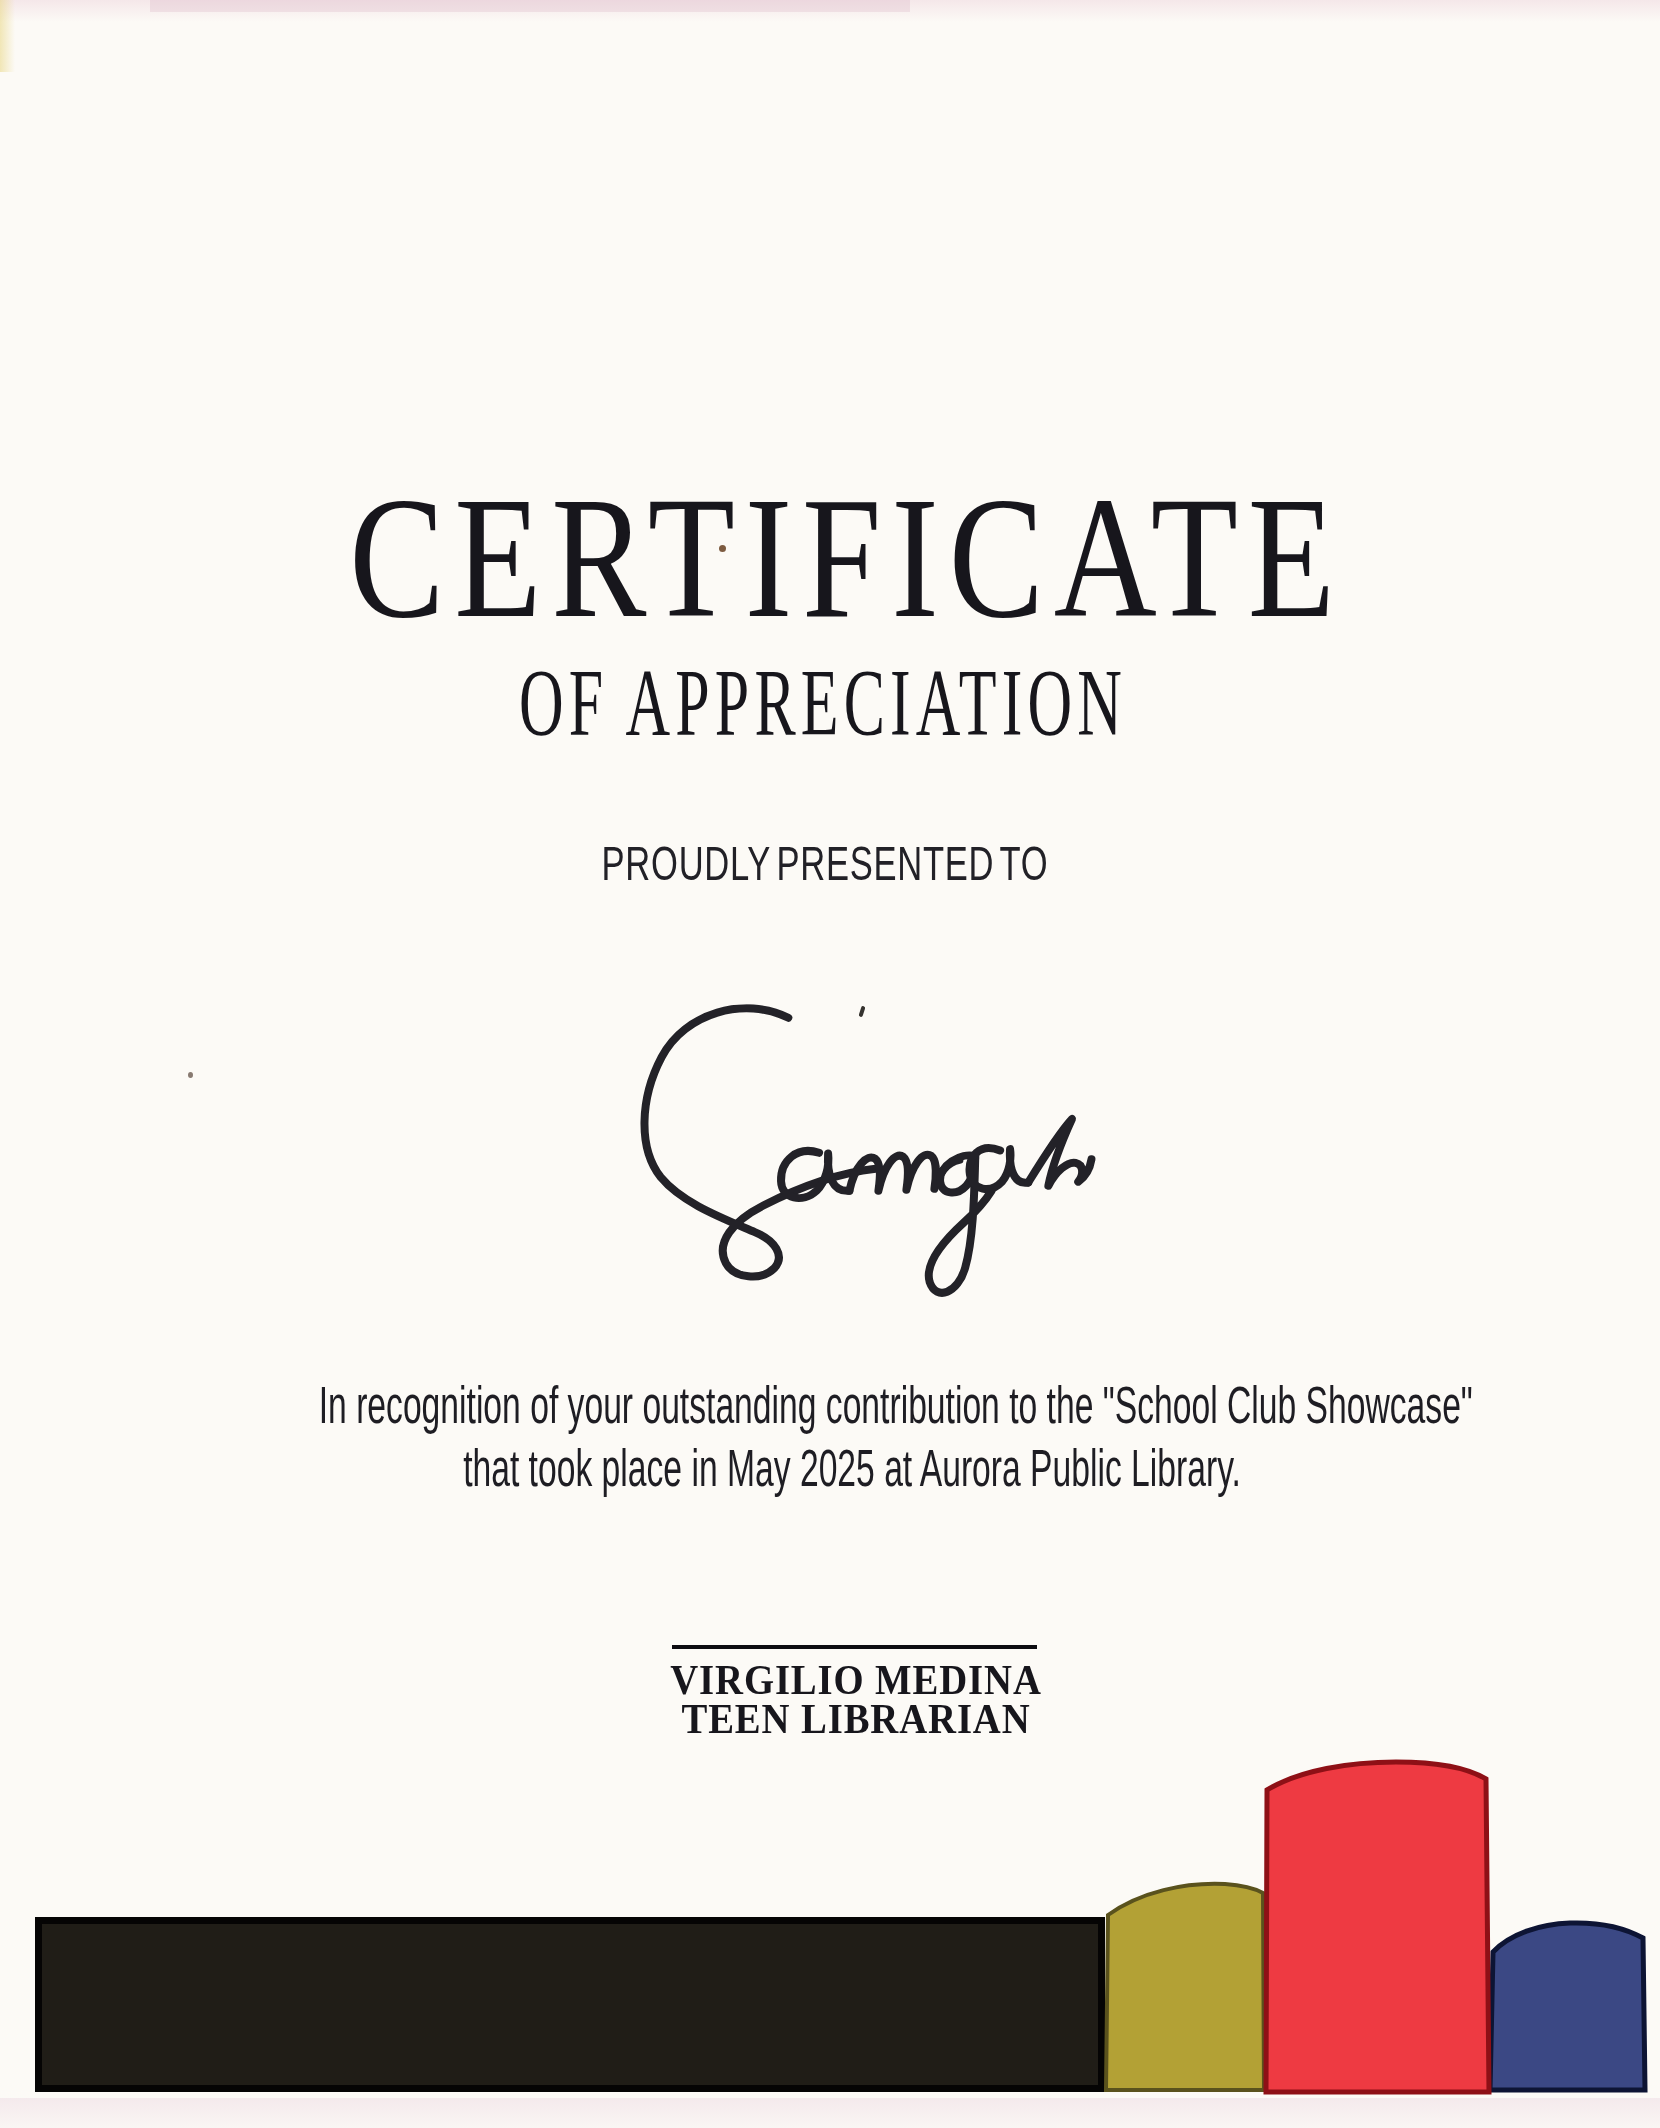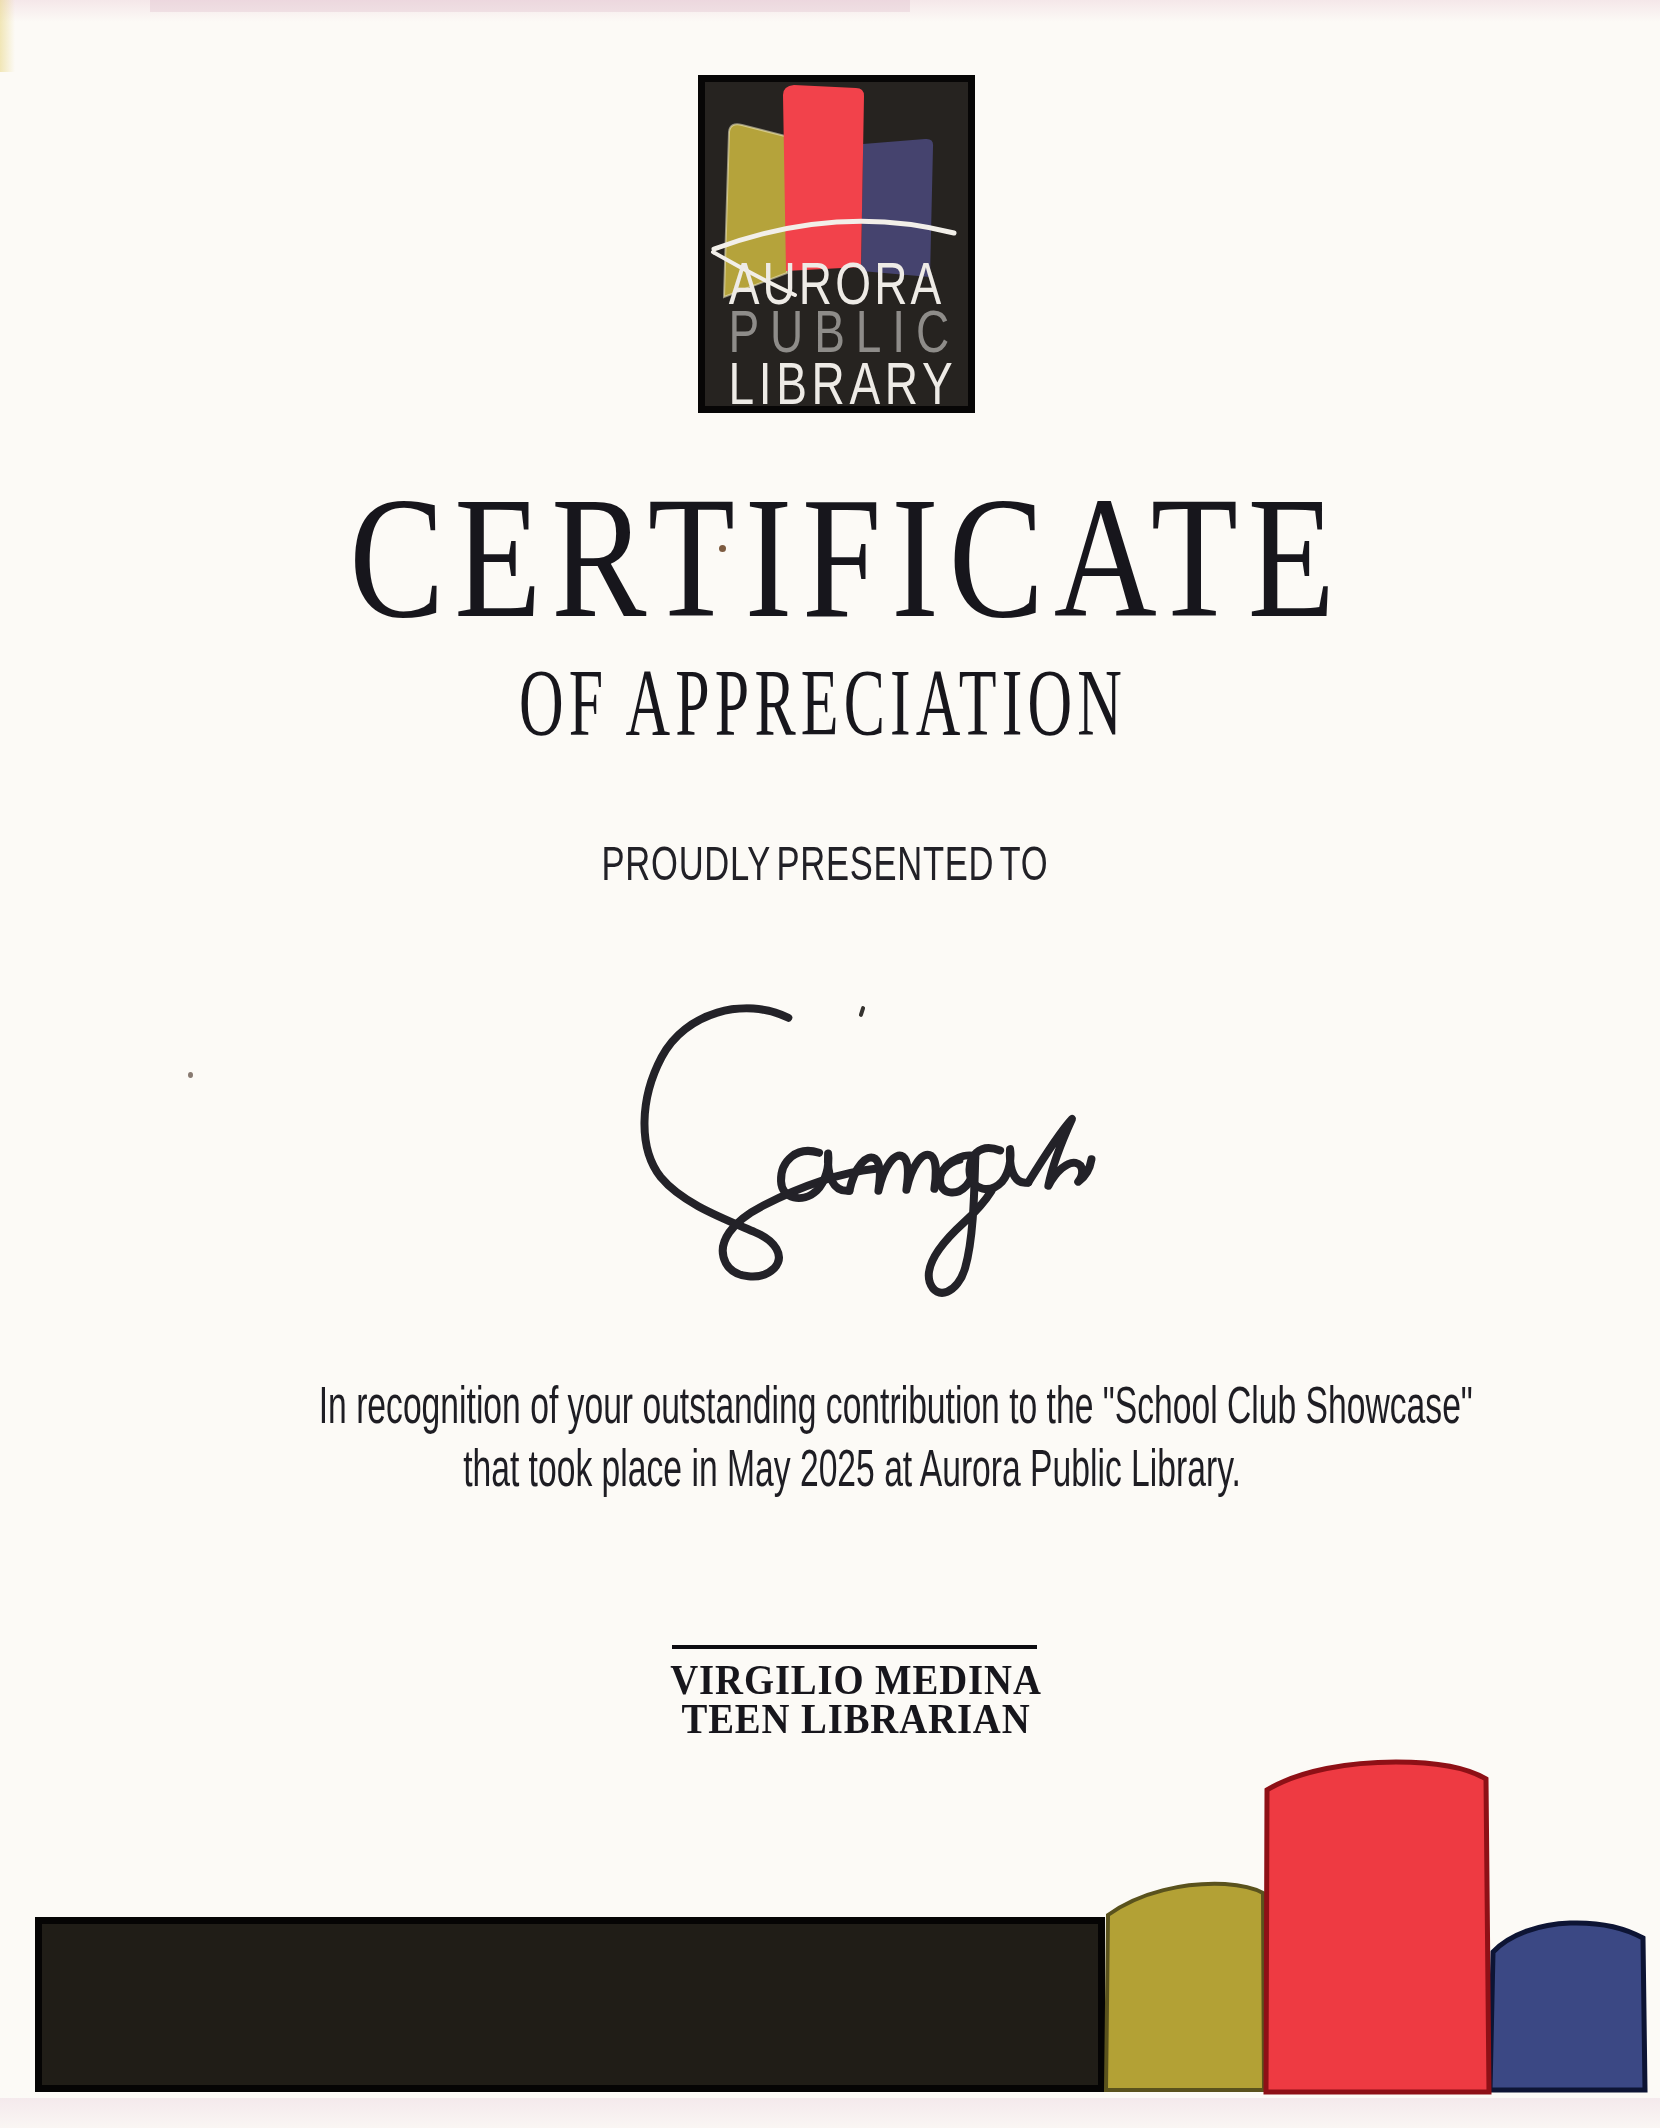--- a/index.html
+++ b/index.html
@@ -76,33 +76,20 @@
 </head>
 <body>
 
 <div class="page">
 
   <div class="abs tint-top"></div>
   <div class="abs tint-top2"></div>
   <div class="abs tint-left"></div>
   <div class="abs tint-bottom"></div>
 
-  <div class="abs logo">
-    <svg width="277" height="338" viewBox="0 0 277 338">
-      <rect class="lg-box" x="3.5" y="3.5" width="270" height="331"></rect>
-      <path class="lg-yellow" d="M26,222 L31,57 Q32,47 44,50 L95,63 L89,198 Z"></path>
-      <path class="lg-blue" d="M163,196 L165,69 L227,64 Q236,63 235,72 L232,202 Z"></path>
-      <path class="lg-red" d="M88,196 L85,20 Q85,11 96,10 L158,13 Q166,13 166,21 L163,192 Z"></path>
-      <path class="lg-swoosh" d="M16,174 Q140,128 256,158"></path>
-      <path class="lg-swoosh2" d="M15,177 Q55,200 97,220"></path>
-    </svg>
-    <div class="logo-line logo-line1">AURORA</div>
-    <div class="logo-line logo-line2">PUBLIC</div>
-    <div class="logo-line logo-line3">LIBRARY</div>
-  </div>
 
   <div class="abs title">CERTIFICATE</div>
   <div class="abs subtitle">OF APPRECIATION</div>
   <div class="abs presented">PROUDLY PRESENTED TO</div>
 
   <svg class="abs signature" viewBox="0 0 480 300" aria-label="Samyar">
     <path class="sig-stroke" d="M163,15 C120,-8 60,6 35,50 C12,90 8,140 30,170 C50,196 88,212 122,228 C142,237 152,253 140,265 C127,277 100,274 92,258 C82,237 101,216 131,202 C163,187 205,172 245,169"></path>
     <path class="sig-stroke" d="M189,151 C167,143 150,158 150,178 C150,196 171,201 185,189 C195,180 199,164 198,152 C196,174 201,191 218,190"></path>
     <path class="sig-stroke" d="M218,190 C224,166 237,153 245,159 C251,164 249,180 247,191 C253,167 265,152 273,158 C279,163 277,180 275,191 C281,167 293,152 301,158 C307,163 305,181 303,191 C308,176 316,165 329,163"></path>
     <path class="sig-stroke" d="M345,160 C331,155 308,168 309,184 C310,197 325,199 335,189 C342,182 345,169 345,160 C343,190 341,240 331,271 C323,296 301,304 295,284 C291,268 305,248 331,226 C345,214 354,204 360,195"></path>

